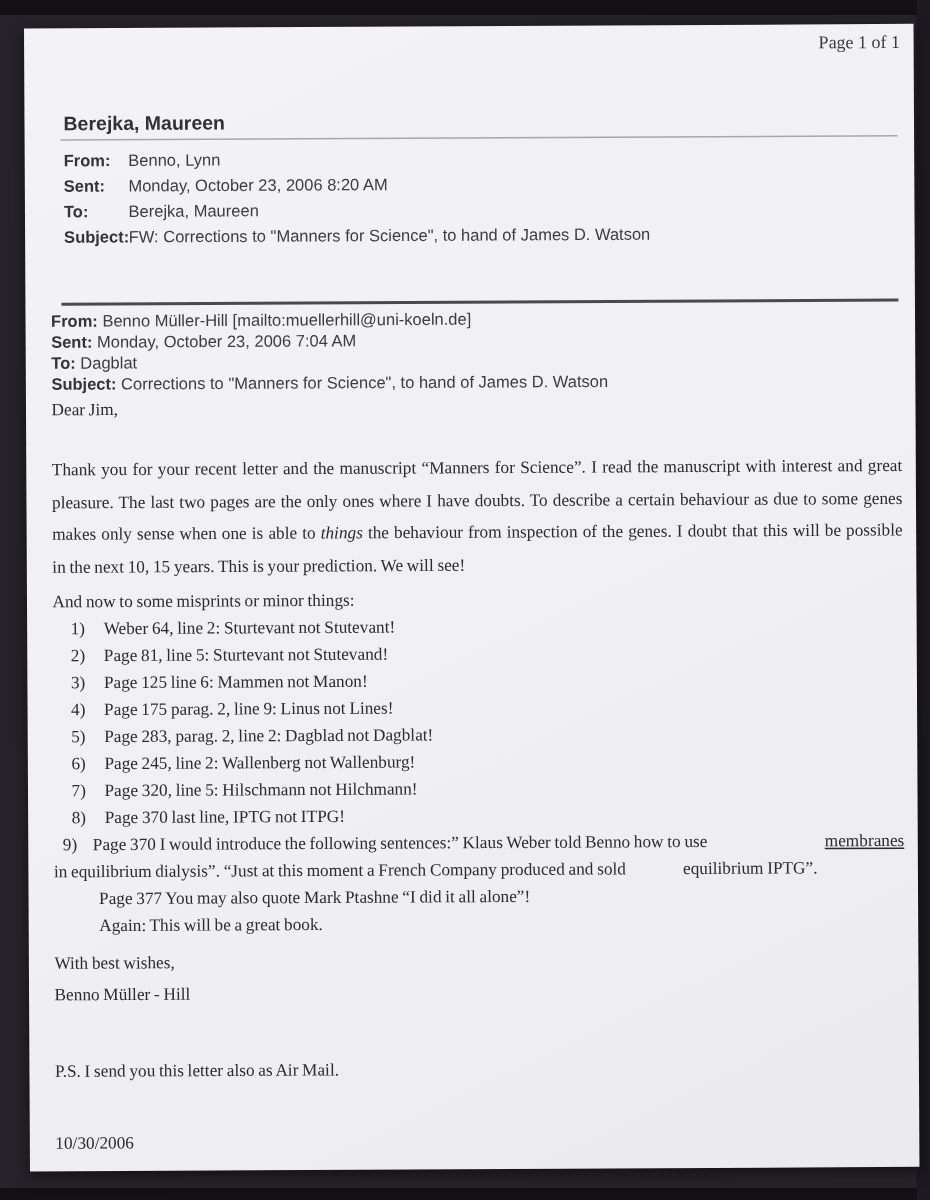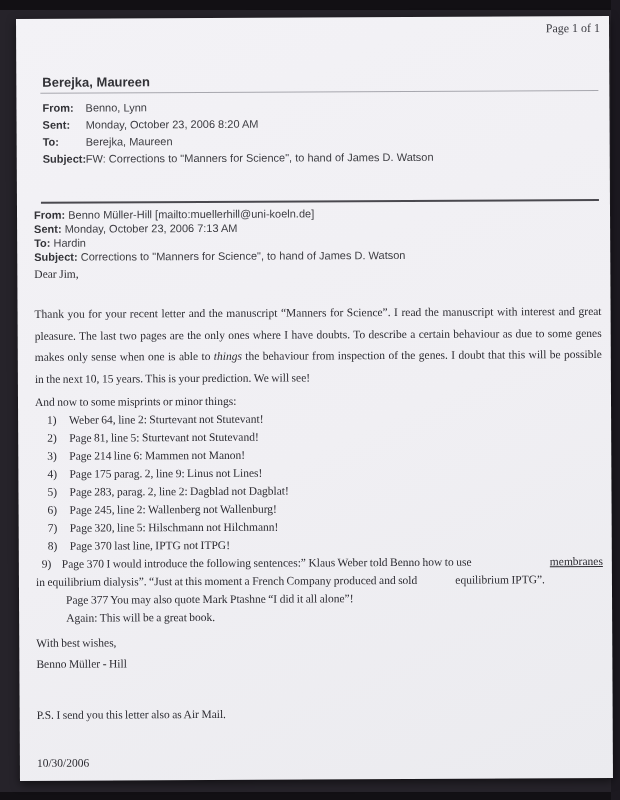--- a/index.html
+++ b/index.html
@@ -91,25 +91,25 @@
 
   <div class="divider"></div>
 
   <div class="fwd sans">
     <div class="fwd-row">
       <span class="lbl">From:</span>
       <span>Benno Müller-Hill [mailto:muellerhill@uni-koeln.de]</span>
     </div>
     <div class="fwd-row">
       <span class="lbl">Sent:</span>
-      <span>Monday, October 23, 2006 7:13 AM</span>
+      <span>Monday, October 23, 2006 7:04 AM</span>
     </div>
     <div class="fwd-row">
       <span class="lbl">To:</span>
-      <span>Hardin</span>
+      <span>Dagblat</span>
     </div>
     <div class="fwd-row">
       <span class="lbl">Subject:</span>
       <span>Corrections to "Manners for Science", to hand of James D. Watson</span>
     </div>
   </div>
 
   <div class="body-block">
     <div class="salutation">Dear Jim,</div>
 
@@ -118,21 +118,21 @@
       <div class="jline">pleasure. The last two pages are the only ones where I have doubts. To describe a certain behaviour as due to some genes</div>
       <div class="jline"><span>makes only sense when one is able to </span><span class="it">things</span><span> the behaviour from inspection of the genes. I doubt that this will be possible</span></div>
       <div class="jline last">in the next 10, 15 years. This is your prediction. We will see!</div>
     </div>
 
     <div class="intro">And now to some misprints or minor things:</div>
 
     <div class="mlist">
       <div class="li"><span class="num">1)</span><span>Weber 64, line 2: Sturtevant not Stutevant!</span></div>
       <div class="li"><span class="num">2)</span><span>Page 81, line 5: Sturtevant not Stutevand!</span></div>
-      <div class="li"><span class="num">3)</span><span>Page 214 line 6: Mammen not Manon!</span></div>
+      <div class="li"><span class="num">3)</span><span>Page 125 line 6: Mammen not Manon!</span></div>
       <div class="li"><span class="num">4)</span><span>Page 175 parag. 2, line 9: Linus not Lines!</span></div>
       <div class="li"><span class="num">5)</span><span>Page 283, parag. 2, line 2: Dagblad not Dagblat!</span></div>
       <div class="li"><span class="num">6)</span><span>Page 245, line 2: Wallenberg not Wallenburg!</span></div>
       <div class="li"><span class="num">7)</span><span>Page 320, line 5: Hilschmann not Hilchmann!</span></div>
       <div class="li"><span class="num">8)</span><span>Page 370 last line, IPTG not ITPG!</span></div>
 
       <div class="item9-l1">
         <span class="num">9)</span>
           <span>Page 370 I would introduce the following sentences:” Klaus Weber told Benno how to use</span>
           <span class="tail">membranes</span>

